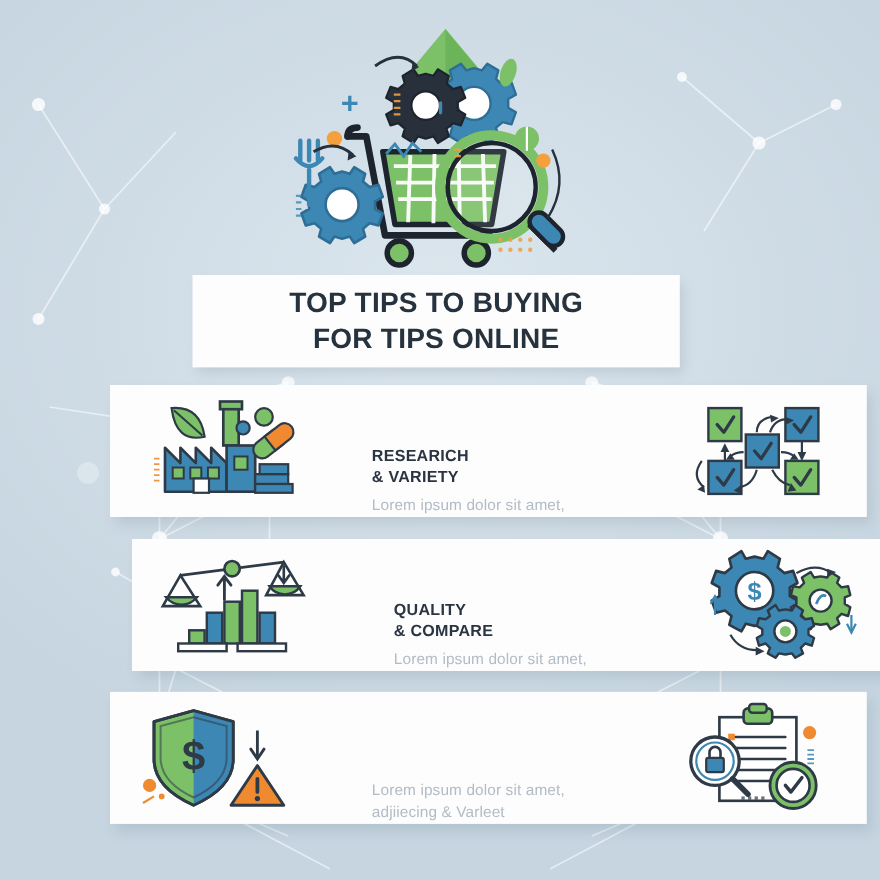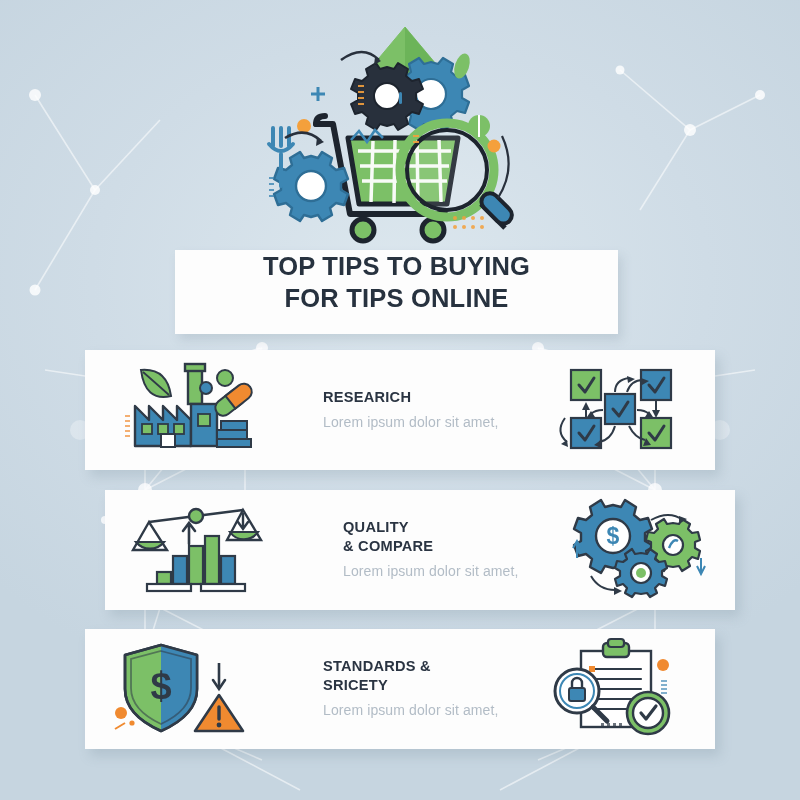--- a/index.html
+++ b/index.html
@@ -18,34 +18,34 @@
 
   
   .hero{position:absolute;left:255px;top:18px;width:270px;height:232px;}
   .hero svg{display:block;}
 
   
   .title-banner{
     position:absolute;left:175px;top:250px;width:443px;height:84px;
     background:#fdfdfd;
     box-shadow:4px 6px 10px rgba(110,130,145,.20);
-    display:flex;align-items:flex-start;justify-content:center;
+    display:flex;align-items:center;justify-content:center;
   }
   .title-text{
     text-align:center;color:#27323f;
     font-size:25.5px;font-weight:bold;line-height:1.26;
     letter-spacing:.2px;
   }
 
   
   .card{
-    position:absolute;left:85px;width:630px;height:120px;
+    position:absolute;left:100px;width:688px;height:120px;
     background:#fdfdfd;
     box-shadow:5px 7px 11px rgba(110,130,145,.22);
-    display:flex;align-items:center;
+    display:flex;align-items:flex-end;
   }
   .card.r1{top:350px;}
   .card.r2{top:490px;margin-left:20px;}
   .card.r3{top:629px;}
 
   .ic-left{width:190px;height:118px;display:flex;align-items:center;justify-content:center;flex:0 0 auto;}
   .ic-right{width:190px;height:118px;display:flex;align-items:center;justify-content:center;flex:0 0 auto;}
   .txt{flex:1 1 auto;padding-left:48px;}
   .txt h3{
     margin:0 0 6px 0;color:#2a3442;
@@ -239,20 +239,21 @@
           <path d="M125 37 L142 37 A8 8 0 0 1 142 53 L125 53 Z" fill="#f08a30" stroke="#2f3a47" stroke-width="2"></path>
         </g>
         <g stroke="#f08a30" stroke-width="1.6" opacity=".9">
           <path d="M20 58 L25 58 M20 63 L25 63 M20 68 L25 68 M20 73 L25 73 M20 78 L25 78"></path>
         </g>
       </svg>
     </div>
     <div class="txt">
       <h3>
         <span class="nb">RESEARICH</span>
+        <span class="nb">&amp; VARIETY</span>
       </h3>
       <p>
         <span class="nb">Lorem ipsum dolor sit amet,</span>
       </p>
     </div>
     <div class="ic-right">
       <svg width="150" height="104" viewBox="0 0 150 104">
         <g stroke="#2f3a47" stroke-width="2.2" fill="none">
           <rect x="26" y="12" width="30" height="30" fill="#7cc067"></rect>
           <rect x="26" y="60" width="30" height="30" fill="#3d87b4"></rect>
@@ -381,26 +382,23 @@
         <path d="M114 70 L114 82" stroke="#2f3a47" stroke-width="3.4" stroke-linecap="round"></path>
         <circle cx="114" cy="88" r="2.4" fill="#2f3a47"></circle>
         <path d="M114 26 L114 50" stroke="#2f3a47" stroke-width="2.6" fill="none"></path>
         <path d="M108 43 L114 52 L120 43" stroke="#2f3a47" stroke-width="2.6" fill="none" stroke-linecap="round"></path>
         <circle cx="16" cy="76" r="6" fill="#f08a30"></circle>
         <circle cx="27" cy="86" r="2.6" fill="#f08a30"></circle>
         <path d="M10 92 L20 86" stroke="#f08a30" stroke-width="2" fill="none"></path>
       </svg>
     </div>
     <div class="txt">
-      <h3>
-        <span class="nb">STANDARDS &amp;</span>
-        <span class="nb">SRICETY</span>
-      </h3>
       <p>
         <span class="nb">Lorem ipsum dolor sit amet,</span>
+        <span class="nb">adjiiecing &amp; Varleet</span>
       </p>
     </div>
     <div class="ic-right">
       <svg width="150" height="104" viewBox="0 0 150 104">
         <rect x="36" y="14" width="70" height="76" fill="#ffffff" stroke="#2f3a47" stroke-width="2.4"></rect>
         <rect x="58" y="6" width="26" height="14" rx="4" fill="#7cc067" stroke="#2f3a47" stroke-width="2.4"></rect>
         <rect x="63" y="2" width="16" height="8" rx="3" fill="#7cc067" stroke="#2f3a47" stroke-width="2.2"></rect>
         <g stroke="#2f3a47" stroke-width="2.2" stroke-linecap="round">
           <path d="M48 32 L96 32 M48 42 L96 42 M48 52 L96 52 M48 62 L96 62 M48 72 L82 72"></path>
         </g>

